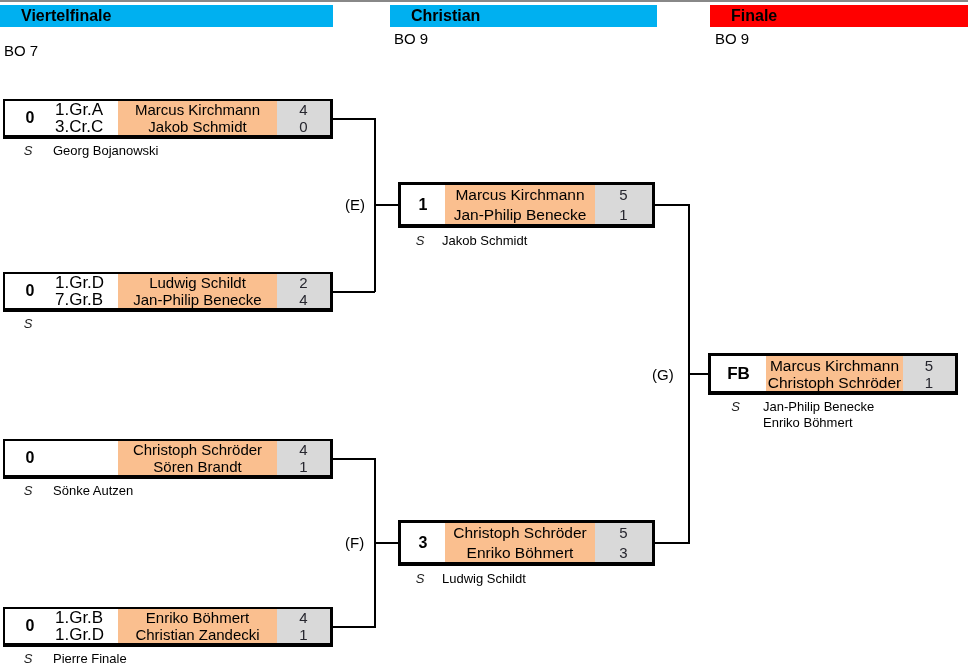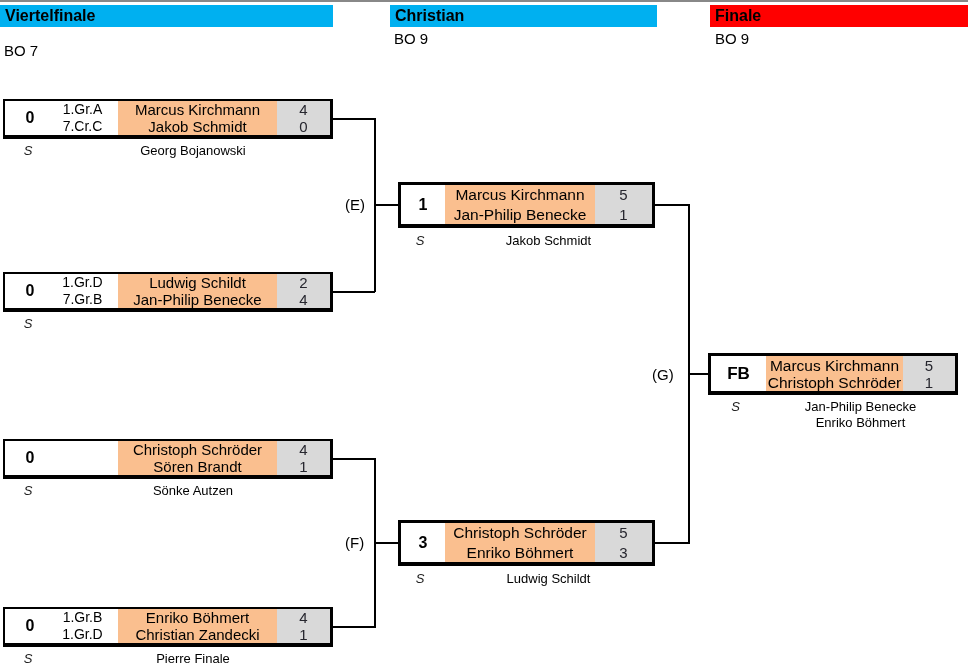--- a/index.html
+++ b/index.html
@@ -4,41 +4,41 @@
 <style>
   * { margin:0; padding:0; box-sizing:border-box; }
   html,body { background:#fff; }
   #stage {
     position:relative; width:968px; height:670px; background:#fff;
     font-family:"Liberation Sans", sans-serif; color:#000; overflow:hidden;
     border-top:2px solid #888;
   }
   
   .round-bar { position:absolute; height:22px; line-height:22px; font-size:16px;
-    font-weight:bold; padding-left:5px; background:var(--header-blue,#00B0F0); }
+    font-weight:bold; padding-left:21px; background:var(--header-blue,#00B0F0); }
   .round-bar.red { background:var(--header-red,#FF0000); }
   .bo-label { position:absolute; height:18px; line-height:18px; font-size:15px; }
   
   .match { position:absolute; display:flex; background:#fff;
     border:2px solid #000; border-bottom-width:4px; border-right-width:3px; }
   .match.big { border-width:3px; border-bottom-width:4px; }
   .cell { display:flex; flex-direction:column; justify-content:center; overflow:hidden; }
   .cell.num { align-items:center; font-weight:bold; font-size:16px; }
-  .cell.seeds { text-align:center; font-size:14px; line-height:17px; padding-right:8px; }
+  .cell.seeds { text-align:left; font-size:17px; line-height:17px; padding-right:8px; }
   .cell.names { background:var(--player-cell,#FABF8F); text-align:center;
     font-size:15px; line-height:17px; white-space:nowrap; }
   .match.mid .cell.names { font-size:15.5px; line-height:20px; }
   .match.fin .cell.names { font-size:15.5px; line-height:17px; }
   .cell.scores { background:var(--score-cell,#D9D9D9); text-align:center;
     font-size:15px; line-height:17px; color:#26262e; }
   .match.mid .cell.scores { line-height:20px; }
   
   .ref-row { position:absolute; display:flex; font-size:13px; }
   .ref-row .s { font-style:italic; text-align:center; color:#222; }
-  .ref-row .rname { flex:1; text-align:center; line-height:16px; }
+  .ref-row .rname { flex:1; line-height:16px; }
   
   .h-line { position:absolute; height:1.5px; background:#000; }
   .v-line { position:absolute; width:1.5px; background:#000; }
   .tag { position:absolute; font-size:15px; line-height:16px; }
 </style>
 </head>
 <body>
 
 <div id="stage">
 
@@ -48,21 +48,21 @@
   <div class="round-bar" style="left:390px;top:3px;width:267px;">Christian</div>
   <div class="bo-label" style="left:394px;top:28px;">BO 9</div>
 
   <div class="round-bar red" style="left:710px;top:3px;width:258px;">Finale</div>
   <div class="bo-label" style="left:715px;top:28px;">BO 9</div>
 
   <div class="match" style="left:3px;top:97px;width:330px;height:40px;">
     <div class="cell num" style="width:50px;">0</div>
     <div class="cell seeds" style="width:63px;">
       <div>1.Gr.A</div>
-      <div>7.Cr.C</div>
+      <div>3.Cr.C</div>
     </div>
     <div class="cell names" style="flex:1;">
       <div>Marcus Kirchmann</div>
       <div>Jakob Schmidt</div>
     </div>
     <div class="cell scores" style="width:53px;">
       <div>4</div>
       <div>0</div>
     </div>
   </div>

